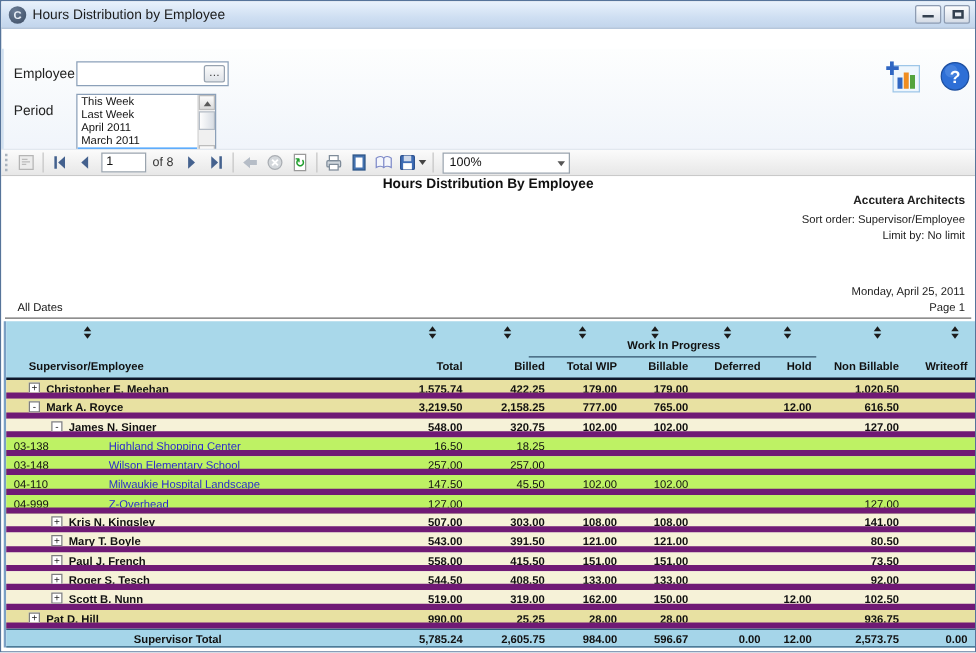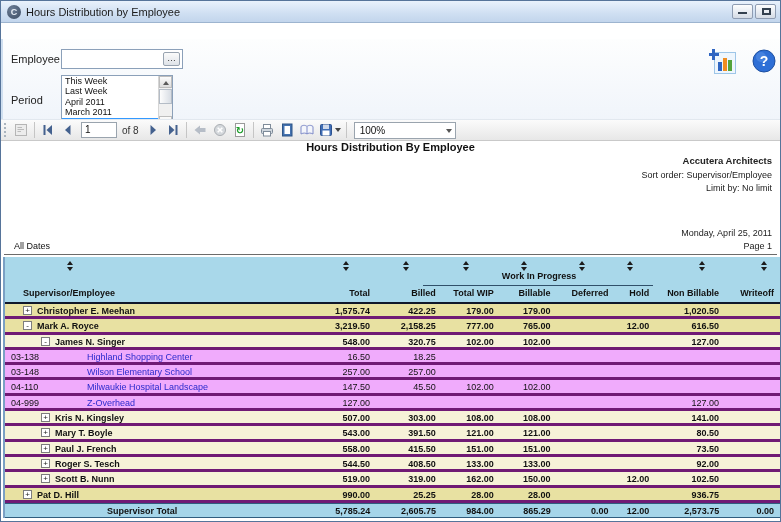--- a/index.html
+++ b/index.html
@@ -76,24 +76,24 @@
   .wip-label { position:absolute; top:14px; left:420px; width:228px; text-align:center; font-weight:bold; color:#111; }
   .wip-line { position:absolute; top:28px; left:418px; width:230px; border-top:1px solid #30506a; }
   .hrow { position:absolute; bottom:0; left:0; right:0; height:16px; display:flex; font-weight:bold; color:#111; }
   .c { line-height:15px; white-space:nowrap; overflow:hidden; }
   .c.name { width:300px; }
   .c.n { text-align:right; padding-right:6px; }
   .k0{width:72px;} .k1{width:66px;} .k2{width:58px;} .k3{width:57px;}
   .k4{width:58px;} .k5{width:41px;} .k6{width:70px;} .k7{width:55px;}
   .hrow .name { padding-left:18px; }
   .tbody {}
-  .trow { display:flex; height:15.3px; border-bottom:3px solid #701a75; color:#111; }
+  .trow { display:flex; height:15.3px; border-bottom:5px solid #701a75; color:#111; }
   .trow.sup { background:#e8e1a2; font-weight:bold; }
   .trow.emp { background:#f6f2d8; font-weight:bold; }
-  .trow.det { background:#f0abfc; }
+  .trow.det { background:#bef264; }
   .trow.total { background:#a5d5e9; font-weight:bold; height:15.6px; border-top:1px solid #2f5d7e; border-bottom:1px solid #2f5d7e; }
   .trow.total .name { padding-left:102px; }
   .exp { display:inline-block; width:9px; height:9px; border:1px solid #7d7d7d; background:#fff; font-size:8px; line-height:7px;
     text-align:center; vertical-align:1px; margin-right:5px; color:#222; font-weight:normal; }
   .exp.l0 { margin-left:18px; } .exp.l1 { margin-left:36px; }
   .code { display:inline-block; width:82px; padding-left:6px; }
   .nm.link { color:#2a2acc; }
 </style>
 </head>
 <body>
@@ -113,21 +113,21 @@
     </div>
   </div>
 
   <div class="params">
     <div class="plabel" style="left:8px; top:14px;">Employee</div>
     <div class="emp-input">
       <input value="" style="">
       <div class="browse-btn">…</div>
     </div>
 
-    <div class="plabel" style="left:8px; top:55px;">Period</div>
+    <div class="plabel" style="left:8px; top:44px;">Period</div>
     <div class="listbox">
       <div class="lb-items">
           <div class="lb-item">This Week</div>
           <div class="lb-item">Last Week</div>
           <div class="lb-item">April 2011</div>
           <div class="lb-item">March 2011</div>
           <div class="lb-item sel">All</div>
         </div>
       <div class="lb-scroll">
         <div class="lb-up"></div>
@@ -418,21 +418,21 @@
             <div class="c n k4"></div>
             <div class="c n k5"></div>
             <div class="c n k6">936.75</div>
             <div class="c n k7"></div>
           </div>
           <div class="trow total">
             <div class="c name"><span class="nm">Supervisor Total</span></div>
             <div class="c n k0">5,785.24</div>
             <div class="c n k1">2,605.75</div>
             <div class="c n k2">984.00</div>
-            <div class="c n k3">865.29</div>
+            <div class="c n k3">596.67</div>
             <div class="c n k4">0.00</div>
             <div class="c n k5">12.00</div>
             <div class="c n k6">2,573.75</div>
             <div class="c n k7">0.00</div>
           </div>
         </div>
     </div>
   </div>
 
 </div>

